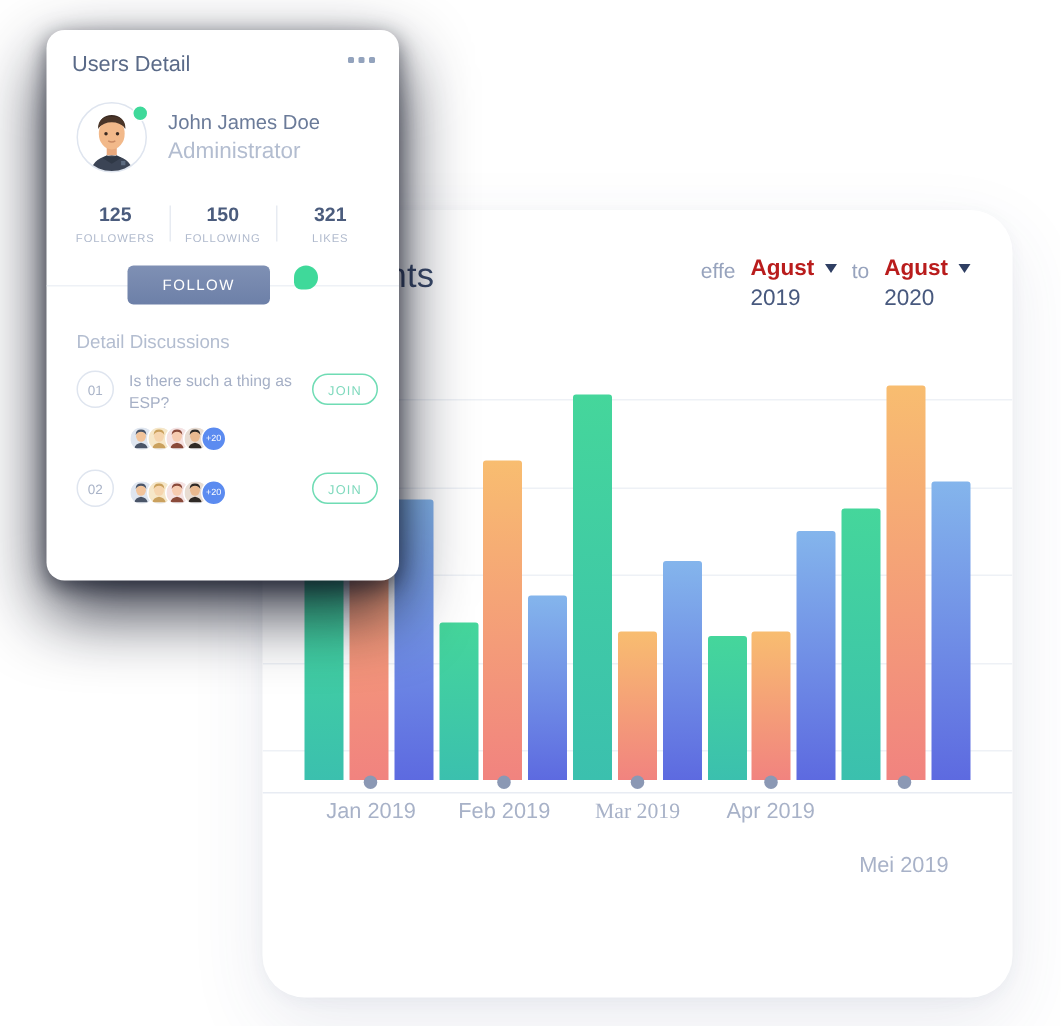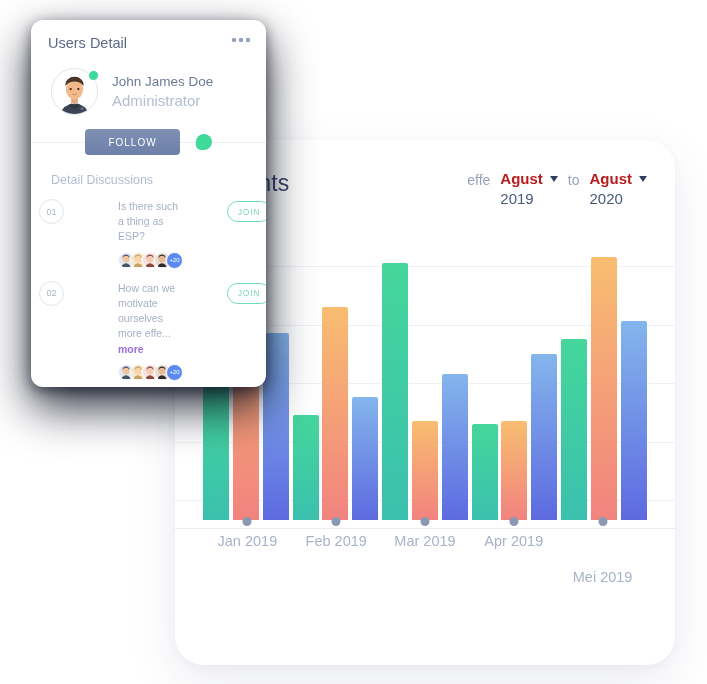--- a/index.html
+++ b/index.html
@@ -110,42 +110,42 @@
   .stats { display: flex; margin: 20px 10px 0 10px; }
   .stat { flex: 1; text-align: center; position: relative; }
   .stat + .stat::before {
     content: ""; position: absolute; left: 0; top: 2px; bottom: 2px;
     width: 1px; background: #e7ebf2;
   }
   .stat-num { font-size: 13px; font-weight: bold; color: #4b5c7d; }
   .stat-lbl { font-size: 7.5px; color: #b0bacd; letter-spacing: .6px; margin-top: 4px; }
 
   .follow-row {
-    position: relative; display: flex; align-items: center;
+    position: relative; display: flex; align-items: flex-start;
     justify-content: center; margin-top: 14px;
   }
   .follow-row::before {
     content: ""; position: absolute; left: 0; right: 0; top: 50%;
     height: 1px; background: #eef1f6;
   }
   .follow-btn {
     position: relative; width: 95px; height: 26px; border: none;
     border-radius: 4px; color: #fff; font-size: 10px; letter-spacing: 1px;
     background: linear-gradient(180deg, #7f90b4 0%, #6d80a8 100%);
     cursor: pointer; font-family: inherit;
   }
   .chat-bubble {
     position: relative; width: 16px; height: 16px; border-radius: 50% 50% 50% 30%;
     background: #3fd99a; margin-left: 16px;
   }
 
   .rd-title {
     font-size: 12.5px; color: #b3bdd0; margin: 18px 0 0 20px;
   }
-  .disc { display: flex; padding: 12px 14px 0 8px; gap: 44px; }
+  .disc { display: flex; padding: 12px 14px 0 20px; }
   .disc-num {
     width: 25px; height: 25px; border-radius: 50%;
     border: 1px solid #dfe5ef; color: #aab4c8; font-size: 9px;
     display: flex; align-items: center; justify-content: center; flex: none;
   }
   .disc-body { flex: 1; margin-left: 10px; }
   .disc-text {
     font-size: 10.5px; color: #a6b0c6; line-height: 1.45; max-width: 110px;
   }
   .more-link { color: #9b6fe0; font-weight: bold; cursor: pointer; }
@@ -226,21 +226,21 @@
       <div class="ticks" id="ticks">
           <span class="tick-dot" style="left: 10%;"></span>
           <span class="tick-dot" style="left: 30%;"></span>
           <span class="tick-dot" style="left: 50%;"></span>
           <span class="tick-dot" style="left: 70%;"></span>
           <span class="tick-dot" style="left: 90%;"></span>
         </div>
       <div class="xlabels" id="xlabels">
           <span class="xlabel" style="left: 10%;">Jan 2019</span>
           <span class="xlabel" style="left: 30%;">Feb 2019</span>
-          <span class="xlabel" style="left: 50%;">Mar 2019</span>
+          <span class="xlabel" style="left: 50%; font-family: Liberation Serif, serif;">Mar 2019</span>
           <span class="xlabel" style="left: 70%;">Apr 2019</span>
           <span class="xlabel" style="left: 90%; margin-top: 36px;">Mei 2019</span>
         </div>
     </div>
 
   </div>
 
   <div class="users-card">
 
     <div class="uc-head">
@@ -270,20 +270,34 @@
           </svg>
         </div>
         <span class="online-dot"></span>
       </div>
       <div class="prof-text">
         <div class="prof-name">John James Doe</div>
         <div class="prof-role">Administrator</div>
       </div>
     </div>
 
+    <div class="stats" id="stats">
+        <div class="stat">
+          <div class="stat-num">125</div>
+          <div class="stat-lbl">FOLLOWERS</div>
+        </div>
+        <div class="stat">
+          <div class="stat-num">150</div>
+          <div class="stat-lbl">FOLLOWING</div>
+        </div>
+        <div class="stat">
+          <div class="stat-num">321</div>
+          <div class="stat-lbl">LIKES</div>
+        </div>
+      </div>
 
     <div class="follow-row">
       <button class="follow-btn">FOLLOW</button>
       <span class="chat-bubble"></span>
     </div>
 
     <div class="rd-title">Detail Discussions</div>
 
     <div id="discussions">
         <div class="disc">
@@ -316,21 +330,20 @@
                   <path d="M4.2 6 q0-4.3 4.3-4.3 Q12.8 1.7 12.8 6 q-1.6-2.6-4.3-2.6 Q5.8 3.4 4.2 6 Z" fill="#2f2a26"></path>
                 </svg></span>
               <span class="face-more">+20</span>
             </div>
           </div>
           <button class="join-btn">JOIN</button>
         </div>
         <div class="disc">
           <div class="disc-num">02</div>
           <div class="disc-body">
-            <div class="disc-text">How can we motivate ourselves more effe... <span class="more-link">more</span></div>
             <div class="faces">
               <span class="face"><svg viewBox="0 0 17 17" width="14" height="14">
                   <rect width="17" height="17" fill="#dfe6f0"></rect>
                   <ellipse cx="8.5" cy="7" rx="4" ry="4.6" fill="#f2c49b"></ellipse>
                   <path d="M3 17 q1-4 5.5-4.6 Q13 13 14 17 Z" fill="#4a5568"></path>
                   <path d="M4.2 6 q0-4.3 4.3-4.3 Q12.8 1.7 12.8 6 q-1.6-2.6-4.3-2.6 Q5.8 3.4 4.2 6 Z" fill="#4a5568"></path>
                 </svg></span>
               <span class="face"><svg viewBox="0 0 17 17" width="14" height="14">
                   <rect width="17" height="17" fill="#f6e7c8"></rect>
                   <ellipse cx="8.5" cy="7" rx="4" ry="4.6" fill="#f6d5ae"></ellipse>

